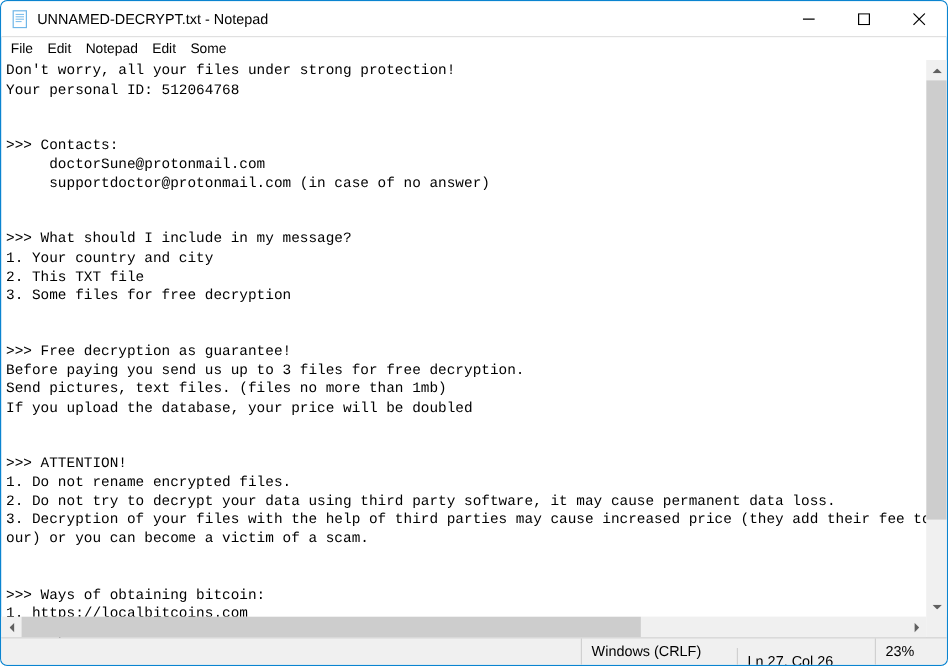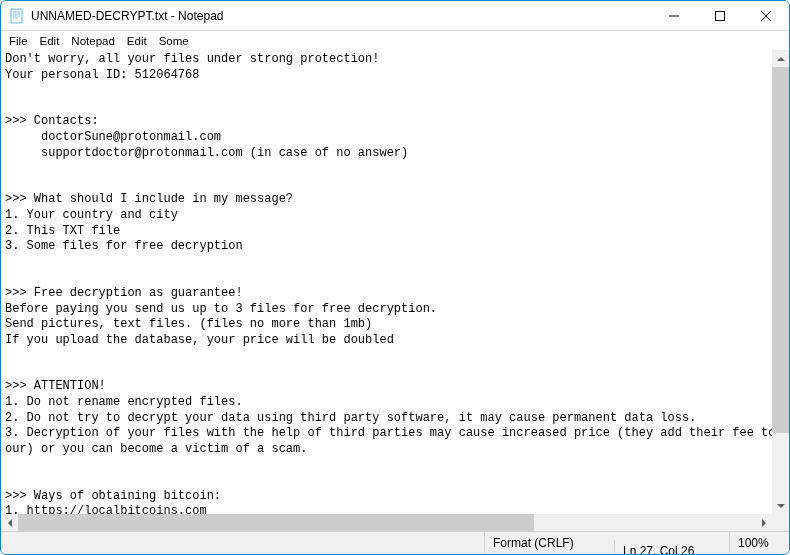--- a/index.html
+++ b/index.html
@@ -256,16 +256,16 @@
       <svg width="4" height="8">
           <polygon points="0,0 4,4 0,8" fill="#606060"></polygon>
         </svg>
     </div>
   </div>
   <div class="scroll-corner"></div>
 </div>
 
 <div class="statusbar">
   <div class="status-spacer"></div>
-  <div class="status-cell wide">Format (CRLF)</div>
+  <div class="status-cell wide">Windows (CRLF)</div>
   <div class="status-cell med">Ln 27, Col 26</div>
-  <div class="status-cell">100%</div>
+  <div class="status-cell">23%</div>
 </div>
 
 </body></html>

